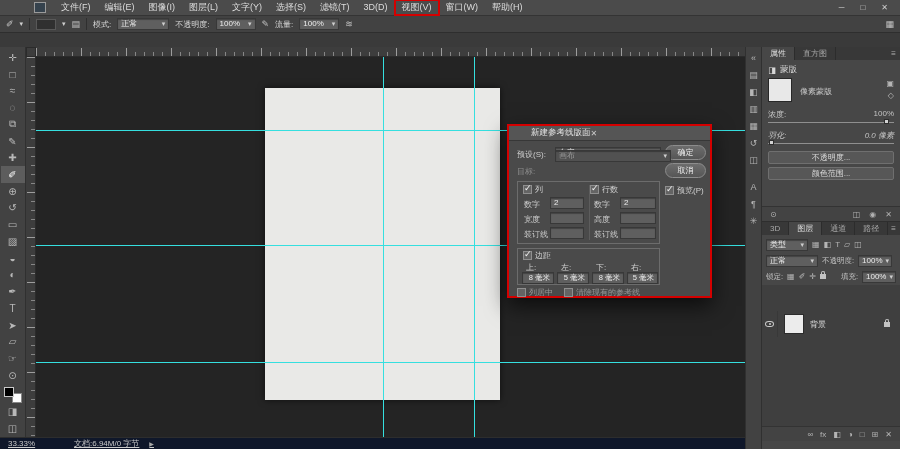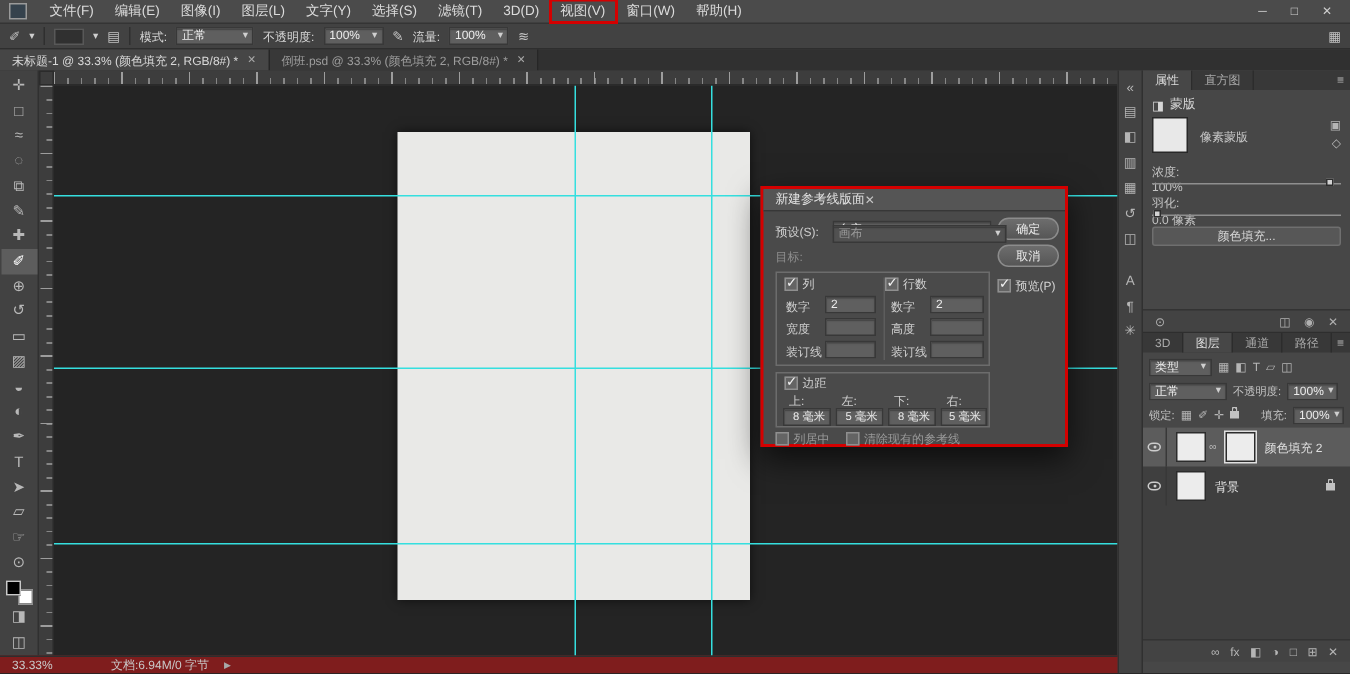--- a/index.html
+++ b/index.html
@@ -2,21 +2,21 @@
 <html><head>
 <meta charset="utf-8">
 <style>
   * { margin:0; padding:0; box-sizing:border-box; }
   body { margin:0; background:#1a1a1a; }
   .app { position:relative; width:900px; height:449px; background:#3a3a3a; overflow:hidden;
          font-family:"Liberation Sans","DejaVu Sans",sans-serif; color:#d6d6d6; font-size:9px; }
 
   
   .menubar { position:absolute; left:0; top:0; width:900px; height:16px; background:#4b4b4b;
-             border-bottom:1px solid #343434; display:flex; align-items:center; }
+             border-bottom:1px solid #343434; display:flex; align-items:center;padding-left:28px; }
   .app-icon { width:12px; height:11px; margin:0 8px 0 6px; border:1px solid #9a9a9a; background:#35424d; }
   .menu-item { padding:0 7px; line-height:15px; font-size:9px; color:#dcdcdc; cursor:default; }
   .menu-item.annot { outline:2px solid #d40000; outline-offset:-1px; }
   .win-controls { margin-left:auto; display:flex; gap:16px; padding-right:12px; color:#cfcfcf; font-size:8px; }
 
   
   .optionsbar { position:absolute; left:0; top:16px; width:900px; height:17px; background:#424242;
                 border-bottom:1px solid #2e2e2e; display:flex; align-items:center; gap:6px; padding:0 6px; font-size:8px; }
   .ob-ico { color:#c2c2c2; font-size:9px; }
   .ob-sep { width:1px; height:12px; background:#2f2f2f; }
@@ -61,21 +61,21 @@
   .canvas { position:absolute; left:36px; top:57px; width:709px; height:380px; background:#242424; overflow:hidden; }
   .doc { position:absolute; left:229px; top:31px; width:235px; height:312px; background:#e9e9e7;
          box-shadow:0 0 7px rgba(0,0,0,.6); }
   .guide-h { position:absolute; left:0; right:0; height:1px; background:#35dfdf; z-index:5; }
   .guide-v { position:absolute; top:0; bottom:0; width:1px; background:#35dfdf; z-index:5; }
 
   
   .dialog { position:absolute; left:507px; top:124px; width:205px; height:174px; z-index:50;
             border:2px solid #d40000; background:#4a4a4a; box-shadow:0 8px 20px rgba(0,0,0,.65); }
   .dlg-title { height:15px; background:#555555; border-bottom:1px solid #373737; display:flex;
-               align-items:center; padding:0 8px; font-size:8.5px; color:#e2e2e2; }
+               align-items:center; padding:0 22px; font-size:8.5px; color:#e2e2e2; }
   .dlg-close { font-size:8px; color:#c8c8c8; }
   .dlg-body { position:relative; height:155px; font-size:8px; }
   .dlg-body .fld { position:absolute; }
   .pbutton { position:absolute; background:linear-gradient(#6d6d6d,#565656); border:1px solid #8c8c8c;
              border-radius:8px; color:#ececec; font-size:8px; text-align:center; }
   .cb { position:relative; width:9px; height:9px; background:#646464; border:1px solid #8f8f8f; display:inline-block;
         vertical-align:middle; margin-right:3px; flex:none; }
   .cb.on:after { content:"✓"; position:absolute; left:0; top:-3px; font-size:9px; color:#f2f2f2; }
   .cbrow { position:absolute; display:flex; align-items:center; white-space:nowrap; color:#d2d2d2; }
   .cbrow.dim2 { color:#999; }
@@ -99,21 +99,21 @@
   .ptab.active { background:#474747; color:#dedede; }
   .ptab-menu { position:absolute; right:4px; top:0; line-height:13px; color:#b0b0b0; font-size:8px; }
 
   .panel-props { position:absolute; left:0; top:0; width:138px; height:175px; border-bottom:1px solid #2e2e2e; }
   .pp-header { position:absolute; left:6px; top:17px; display:flex; align-items:center; gap:4px; font-size:8.5px; color:#d6d6d6; }
   .pp-thumb { position:absolute; left:6px; top:31px; width:24px; height:24px; background:#e8e8e8; border:1px solid #282828; }
   .pp-masklabel { position:absolute; left:38px; top:39px; font-size:8px; color:#c8c8c8; }
   .pp-sideico { position:absolute; right:6px; font-size:8px; color:#b5b5b5; }
   .slider { position:absolute; height:1px; background:#8f8f8f; }
   .knob { position:absolute; top:-3px; width:5px; height:5px; background:#d2d2d2; border:1px solid #2e2e2e; }
-  .pp-row { position:absolute; left:6px; right:6px; display:flex; justify-content:space-between; font-size:8px; color:#c3c3c3;flex-direction:column; }
+  .pp-row { position:absolute; left:6px; right:6px; display:flex; justify-content:space-between; font-size:8px; color:#c3c3c3; }
   .pp-btn { position:absolute; left:6px; width:126px; height:13px; line-height:12px; background:#575757;
             border:1px solid #6f6f6f; border-radius:2px; font-size:8px; color:#d8d8d8; text-align:center; }
   .pp-bottom { position:absolute; left:0; right:0; bottom:0; height:15px; border-top:1px solid #333;
                display:flex; align-items:center; gap:9px; padding:0 8px; color:#b0b0b0; font-size:8px; background:#434343; }
 
   .panel-layers { position:absolute; left:0; top:175px; width:138px; height:227px; }
   .lrow-bar { position:absolute; left:0; right:0; height:13px; display:flex; align-items:center; gap:4px;
               padding:0 4px; font-size:7.5px; color:#c3c3c3; }
   .mini-ico { color:#b5b5b5; font-size:8px; }
   .llist { position:absolute; left:0; right:0; top:63px; bottom:23px; background:#3f3f3f; }
@@ -126,22 +126,22 @@
   .lthumb.mask { box-shadow:0 0 0 1px #e0e0e0; }
   .llink { font-size:7px; color:#bbb; margin-left:2px; }
   .lname { margin-left:6px; font-size:8px; color:#e0e0e0; white-space:nowrap; }
   .lock { width:6px; height:5px; background:#c2c2c2; position:relative; display:inline-block; flex:none; }
   .lock:before { content:""; position:absolute; left:1px; top:-3px; width:2px; height:2px; border:1px solid #c2c2c2;
                  border-bottom:none; border-radius:2px 2px 0 0; }
   .lbottom { position:absolute; left:0; right:0; bottom:8px; height:15px; border-top:1px solid #333; background:#434343;
              display:flex; align-items:center; justify-content:flex-end; gap:7px; padding:0 8px; color:#b5b5b5; font-size:8px; }
 
   
-  .statusbar { position:absolute; left:0; top:437px; width:745px; height:12px; background:#7f1d1d;
-               border-top:1px solid #2d2d2d; display:flex; align-items:center; font-size:8px; color:#c9c9c9; }
+  .statusbar { position:absolute; left:0; top:437px; width:745px; height:12px; background:#0f172a;
+               border-top:1px solid #2d2d2d; display:flex; align-items:center; font-size:8px; color:#c9c9c9;text-decoration:underline; }
   .status-zoom { margin-left:8px; width:52px; }
   .status-doc { margin-left:14px; }
   .status-arrow { margin-left:10px; font-size:6px; color:#a8a8a8; }
   .small { font-size:7.5px;text-align:right; }
 </style>
 </head>
 <body>
 
 <div class="app">
 
@@ -186,30 +186,20 @@
     <span class="ob-ico">✎</span>
     <span>流量:</span>
     <span class="fld sel" style="width:40px;">
       <span>100%</span>
       <span class="arr">▾</span>
     </span>
     <span class="ob-ico">≋</span>
     <span style="margin-left:auto;" class="ob-ico">▦</span>
   </div>
 
-  <div class="tabbar">
-    <div class="doc-tab active">
-      <span>未标题-1 @ 33.3% (颜色填充 2, RGB/8#) *</span>
-      <span class="tab-close">✕</span>
-    </div>
-    <div class="doc-tab">
-      <span>倒班.psd @ 33.3% (颜色填充 2, RGB/8#) *</span>
-      <span class="tab-close">✕</span>
-    </div>
-  </div>
 
   <div class="toolbar">
     <div class="tool">✛</div>
     <div class="tool">□</div>
     <div class="tool">≈</div>
     <div class="tool">◌</div>
     <div class="tool">⧉</div>
     <div class="tool">✎</div>
     <div class="tool">✚</div>
     <div class="tool selected">✐</div>
@@ -359,29 +349,30 @@
       <span class="pp-sideico" style="top:32px;">▣</span>
       <span class="pp-sideico" style="top:44px;">◇</span>
 
       <div class="pp-row" style="top:62px;">
         <span>浓度:</span>
         <span>100%</span>
       </div>
       <div class="slider" style="left:6px;right:6px;top:75px;">
         <span class="knob" style="left:92%;"></span>
       </div>
-      <div class="pp-row" style="top:83px;">
+      <div class="pp-row" style="top:83px;font-style:italic;">
         <span>羽化:</span>
         <span>0.0 像素</span>
       </div>
       <div class="slider" style="left:6px;right:6px;top:96px;">
         <span class="knob" style="left:1%;"></span>
       </div>
 
-      <div class="pp-btn" style="top:104px;">颜色填充...</div>
+      <div class="pp-btn" style="top:104px;">不透明度...</div>
+      <div class="pp-btn" style="top:120px;">颜色范围...</div>
 
       <div class="pp-bottom">
         <span style="margin-right:auto;">⊙</span>
         <span>◫</span>
         <span>◉</span>
         <span>✕</span>
       </div>
     </div>
 
     <div class="panel-layers">
@@ -424,29 +415,20 @@
         <span class="mini-ico">✛</span>
         <span class="lock"></span>
         <span style="margin-left:auto;">填充:</span>
         <span class="fld sel" style="width:34px;">
           <span>100%</span>
           <span class="arr">▾</span>
         </span>
       </div>
 
       <div class="llist">
-        <div class="lrow selected" style="top:0;">
-          <span class="leye">
-              <span class="eye"></span>
-            </span>
-          <span class="lthumb"></span>
-          <span class="llink">∞</span>
-          <span class="lthumb mask"></span>
-          <span class="lname">颜色填充 2</span>
-        </div>
         <div class="lrow" style="top:26px;">
           <span class="leye">
               <span class="eye"></span>
             </span>
           <span class="lthumb"></span>
           <span class="lname">背景</span>
           <span class="lock" style="margin-left:auto;margin-right:10px;"></span>
         </div>
       </div>
 

